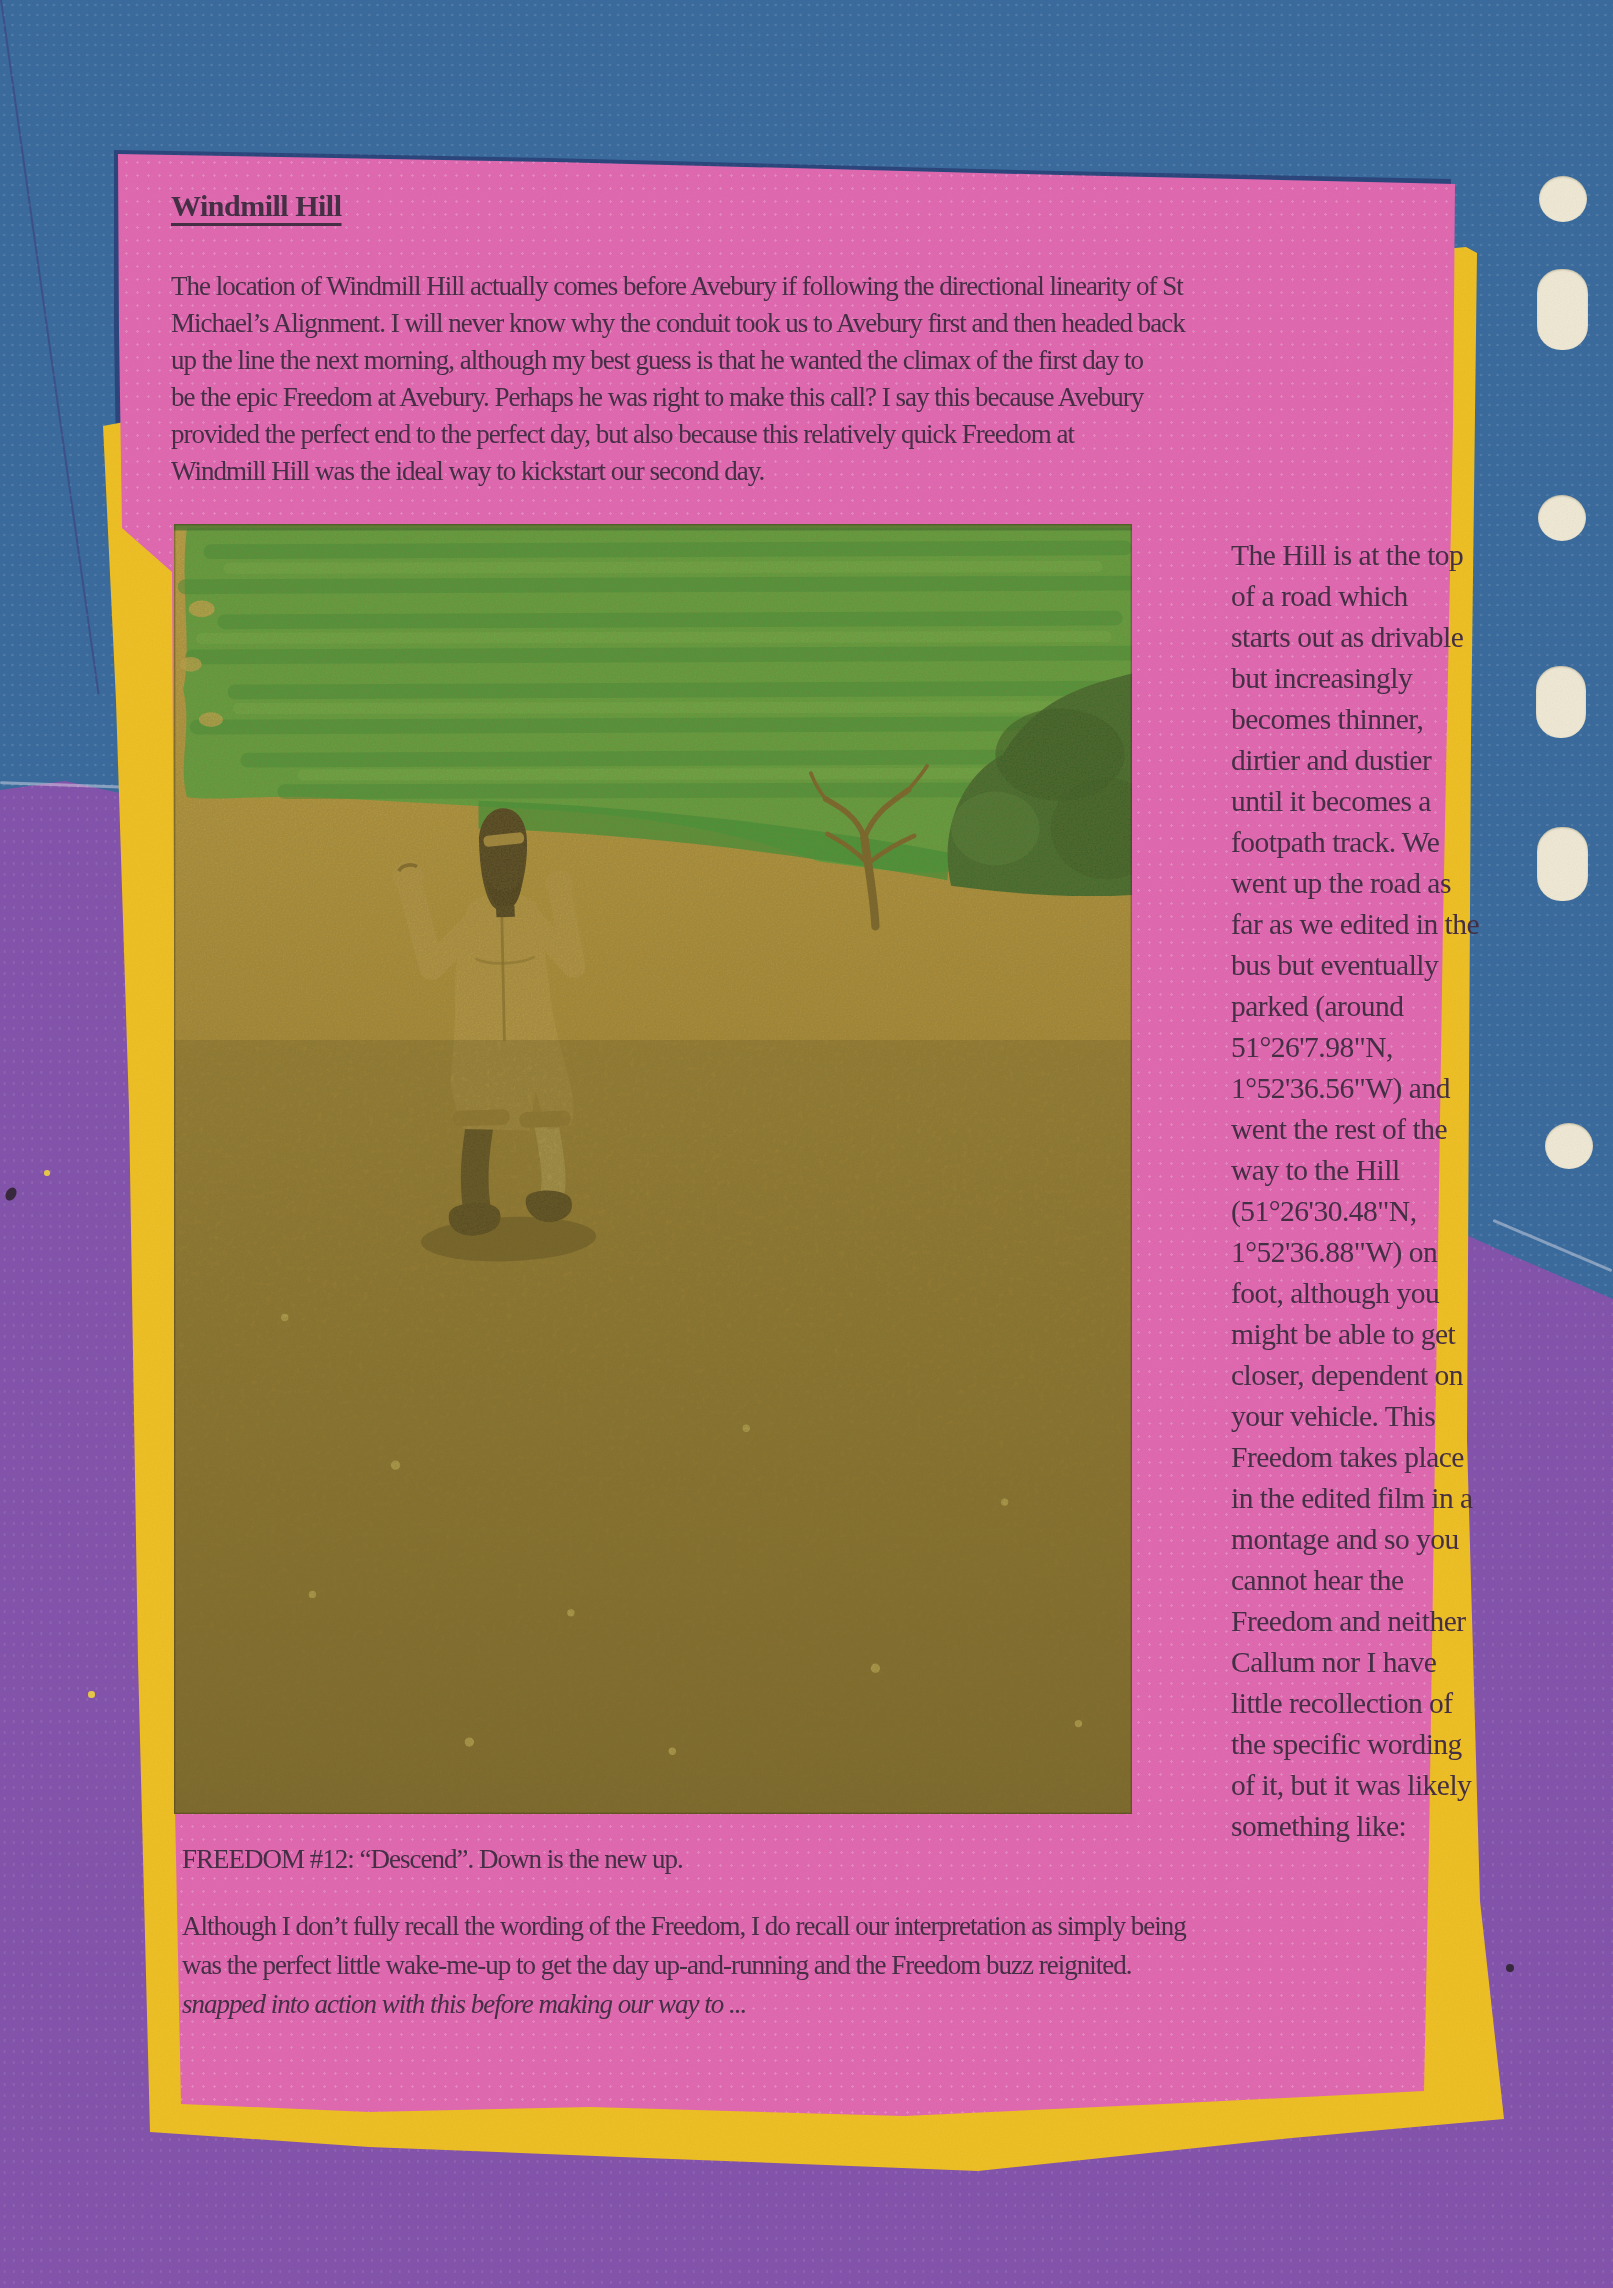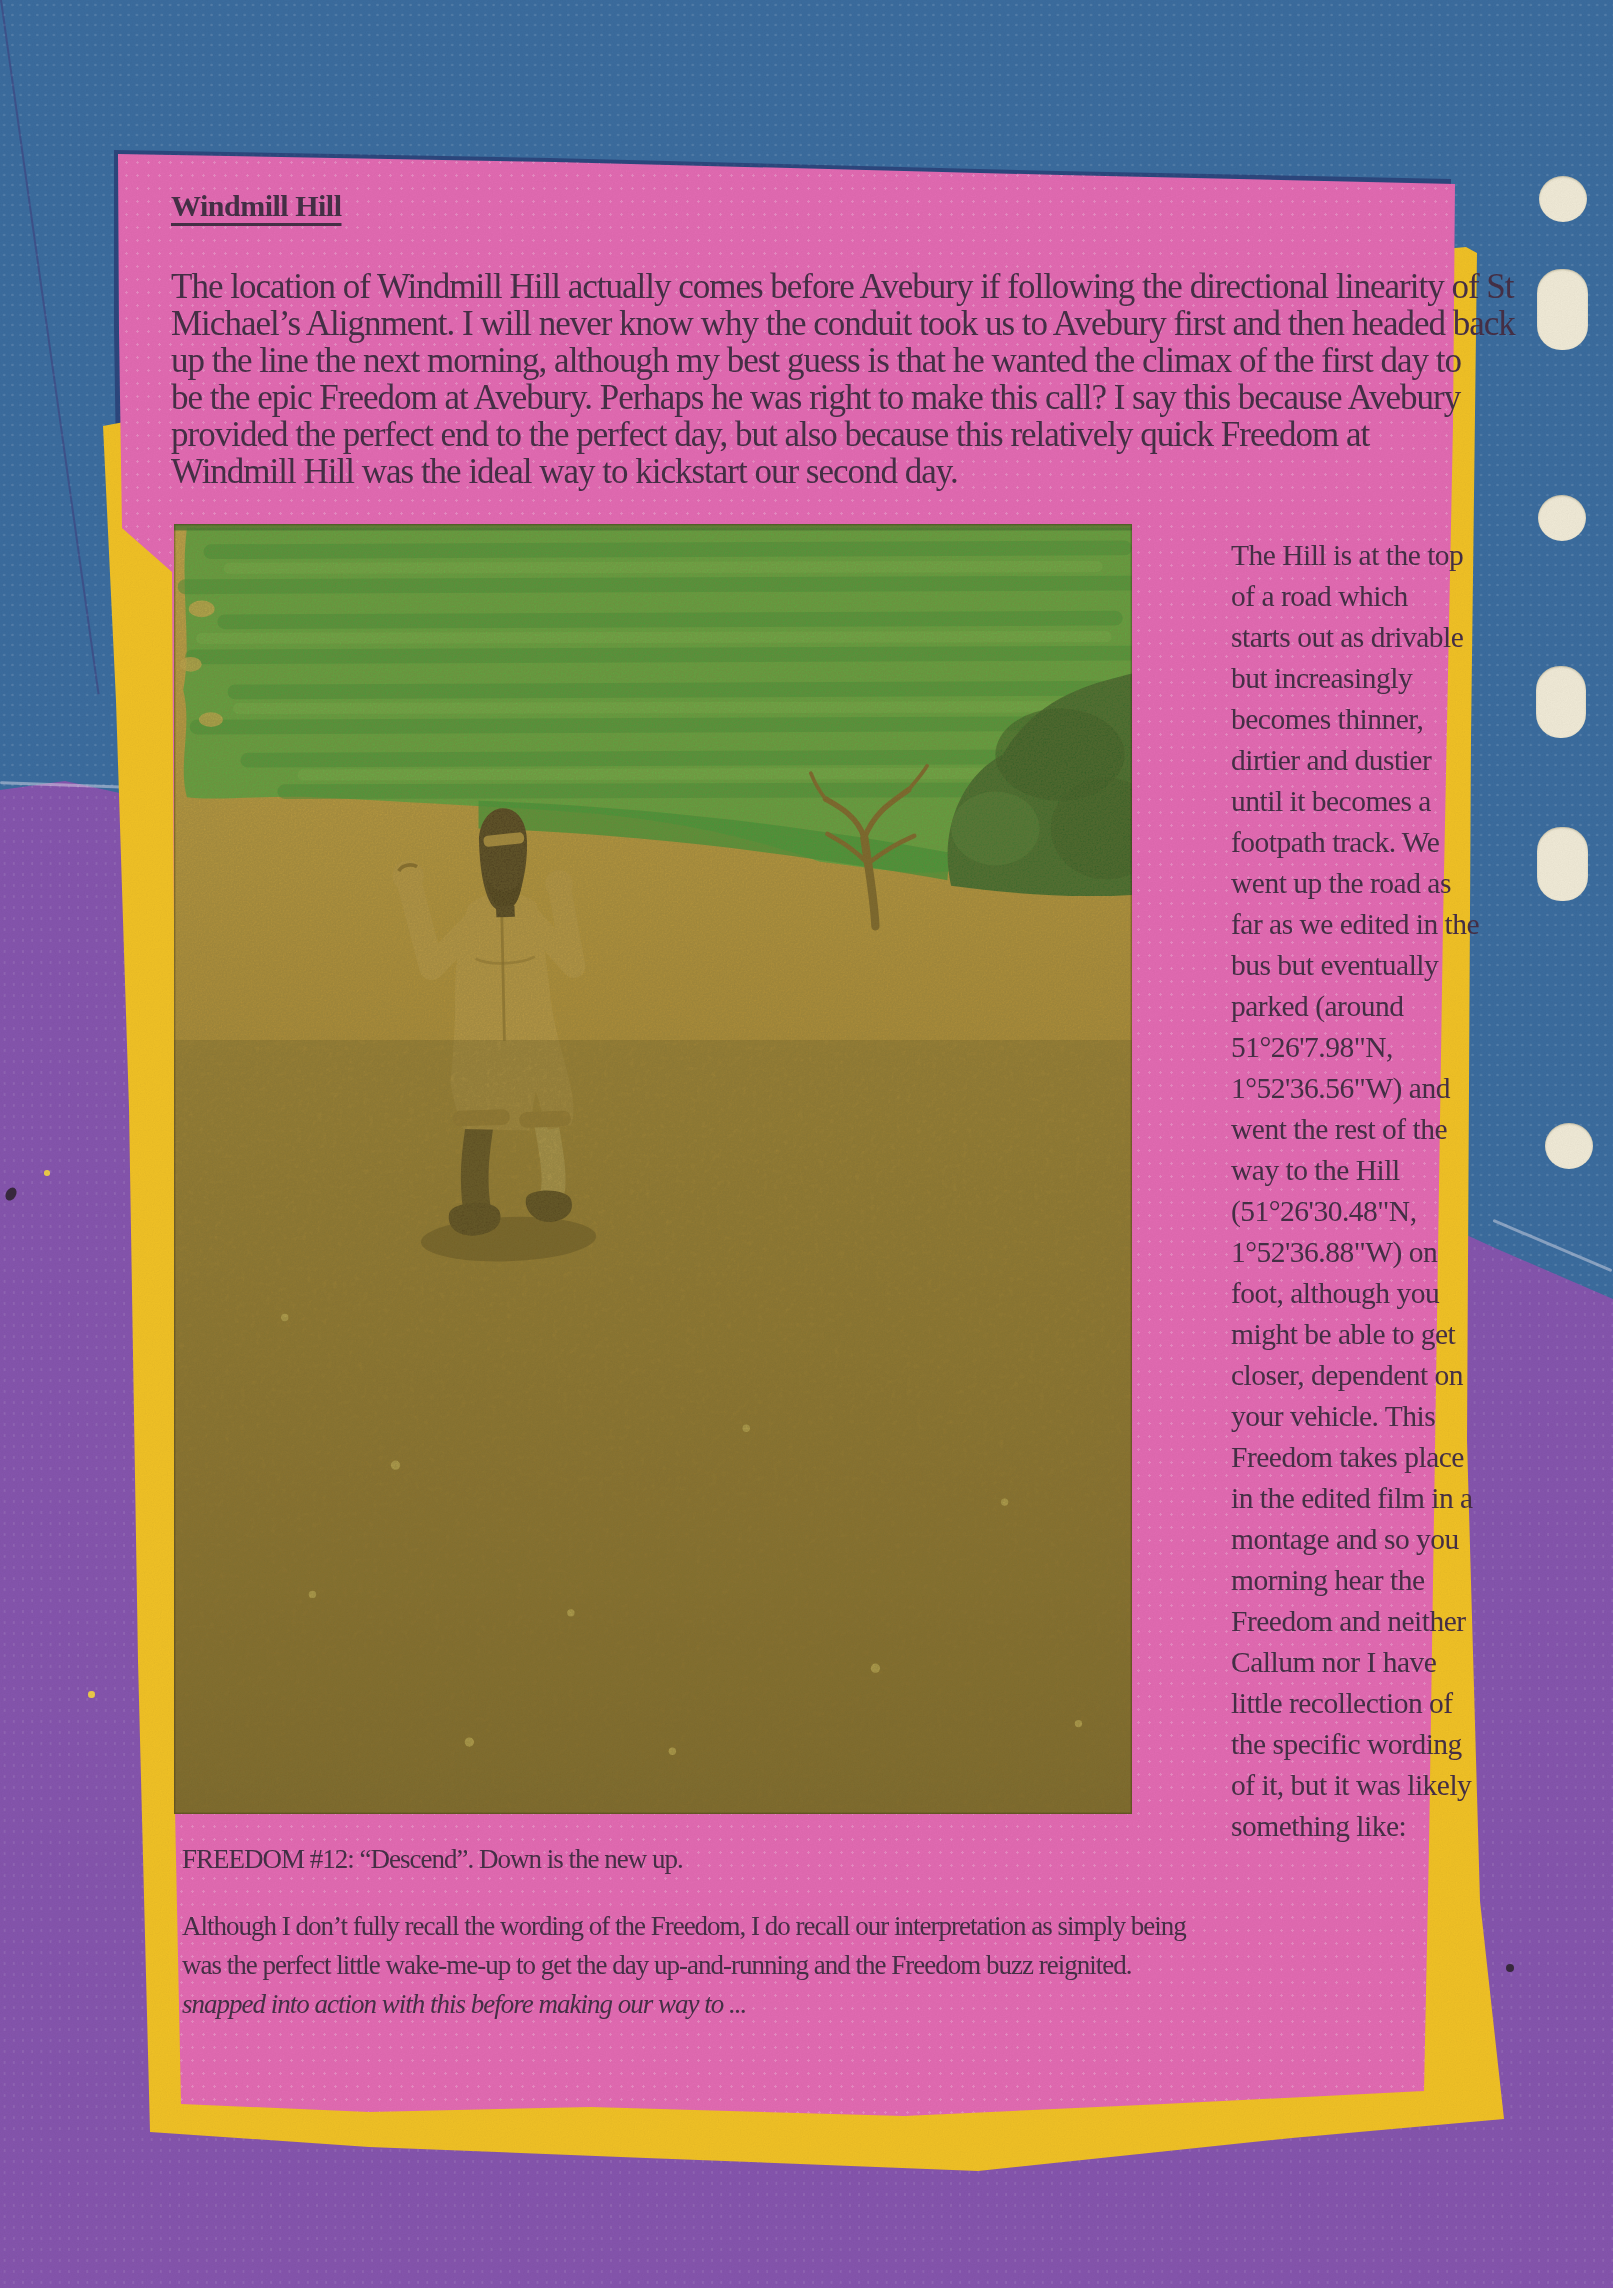--- a/index.html
+++ b/index.html
@@ -55,21 +55,21 @@
   
   #photo{position:absolute;left:174px;top:524px;width:958px;height:1290px;}
   #photo svg{display:block;width:100%;height:100%;}
   
   .txt{position:absolute;color:#473148;}
   .line{white-space:nowrap;}
   #page-title{
     left:171px;top:189px;font-size:30px;font-weight:700;letter-spacing:-0.5px;
     text-decoration:underline;text-decoration-thickness:2.8px;text-underline-offset:6.5px;
   }
-  #intro{left:171px;top:268px;font-size:35px;letter-spacing:-1px;line-height:37px;}
+  #intro{left:171px;top:268px;font-size:27px;letter-spacing:-1px;line-height:37px;}
   #column{left:1231px;top:535px;font-size:29.5px;letter-spacing:-0.5px;line-height:41px;}
   #freedom-caption{left:182px;top:1844px;font-size:27px;letter-spacing:-1px;}
   #outro{left:182px;top:1907px;font-size:27px;letter-spacing:-1px;line-height:39px;}
   .italic{font-style:italic;}
   #grain{pointer-events:none;}
 </style>
 </head>
 <body>
 
 <div id="page-root">
@@ -244,21 +244,21 @@
       <div class="line">way to the Hill</div>
       <div class="line">(51°26'30.48"N,</div>
       <div class="line">1°52'36.88"W) on</div>
       <div class="line">foot, although you</div>
       <div class="line">might be able to get</div>
       <div class="line">closer, dependent on</div>
       <div class="line">your vehicle. This</div>
       <div class="line">Freedom takes place</div>
       <div class="line">in the edited film in a</div>
       <div class="line">montage and so you</div>
-      <div class="line">morning hear the</div>
+      <div class="line">cannot hear the</div>
       <div class="line">Freedom and neither</div>
       <div class="line">Callum nor I have</div>
       <div class="line">little recollection of</div>
       <div class="line">the specific wording</div>
       <div class="line">of it, but it was likely</div>
       <div class="line">something like:</div>
     </div>
 
   <div id="freedom-caption" class="txt line">FREEDOM #12: “Descend”. Down is the new up.</div>
 

